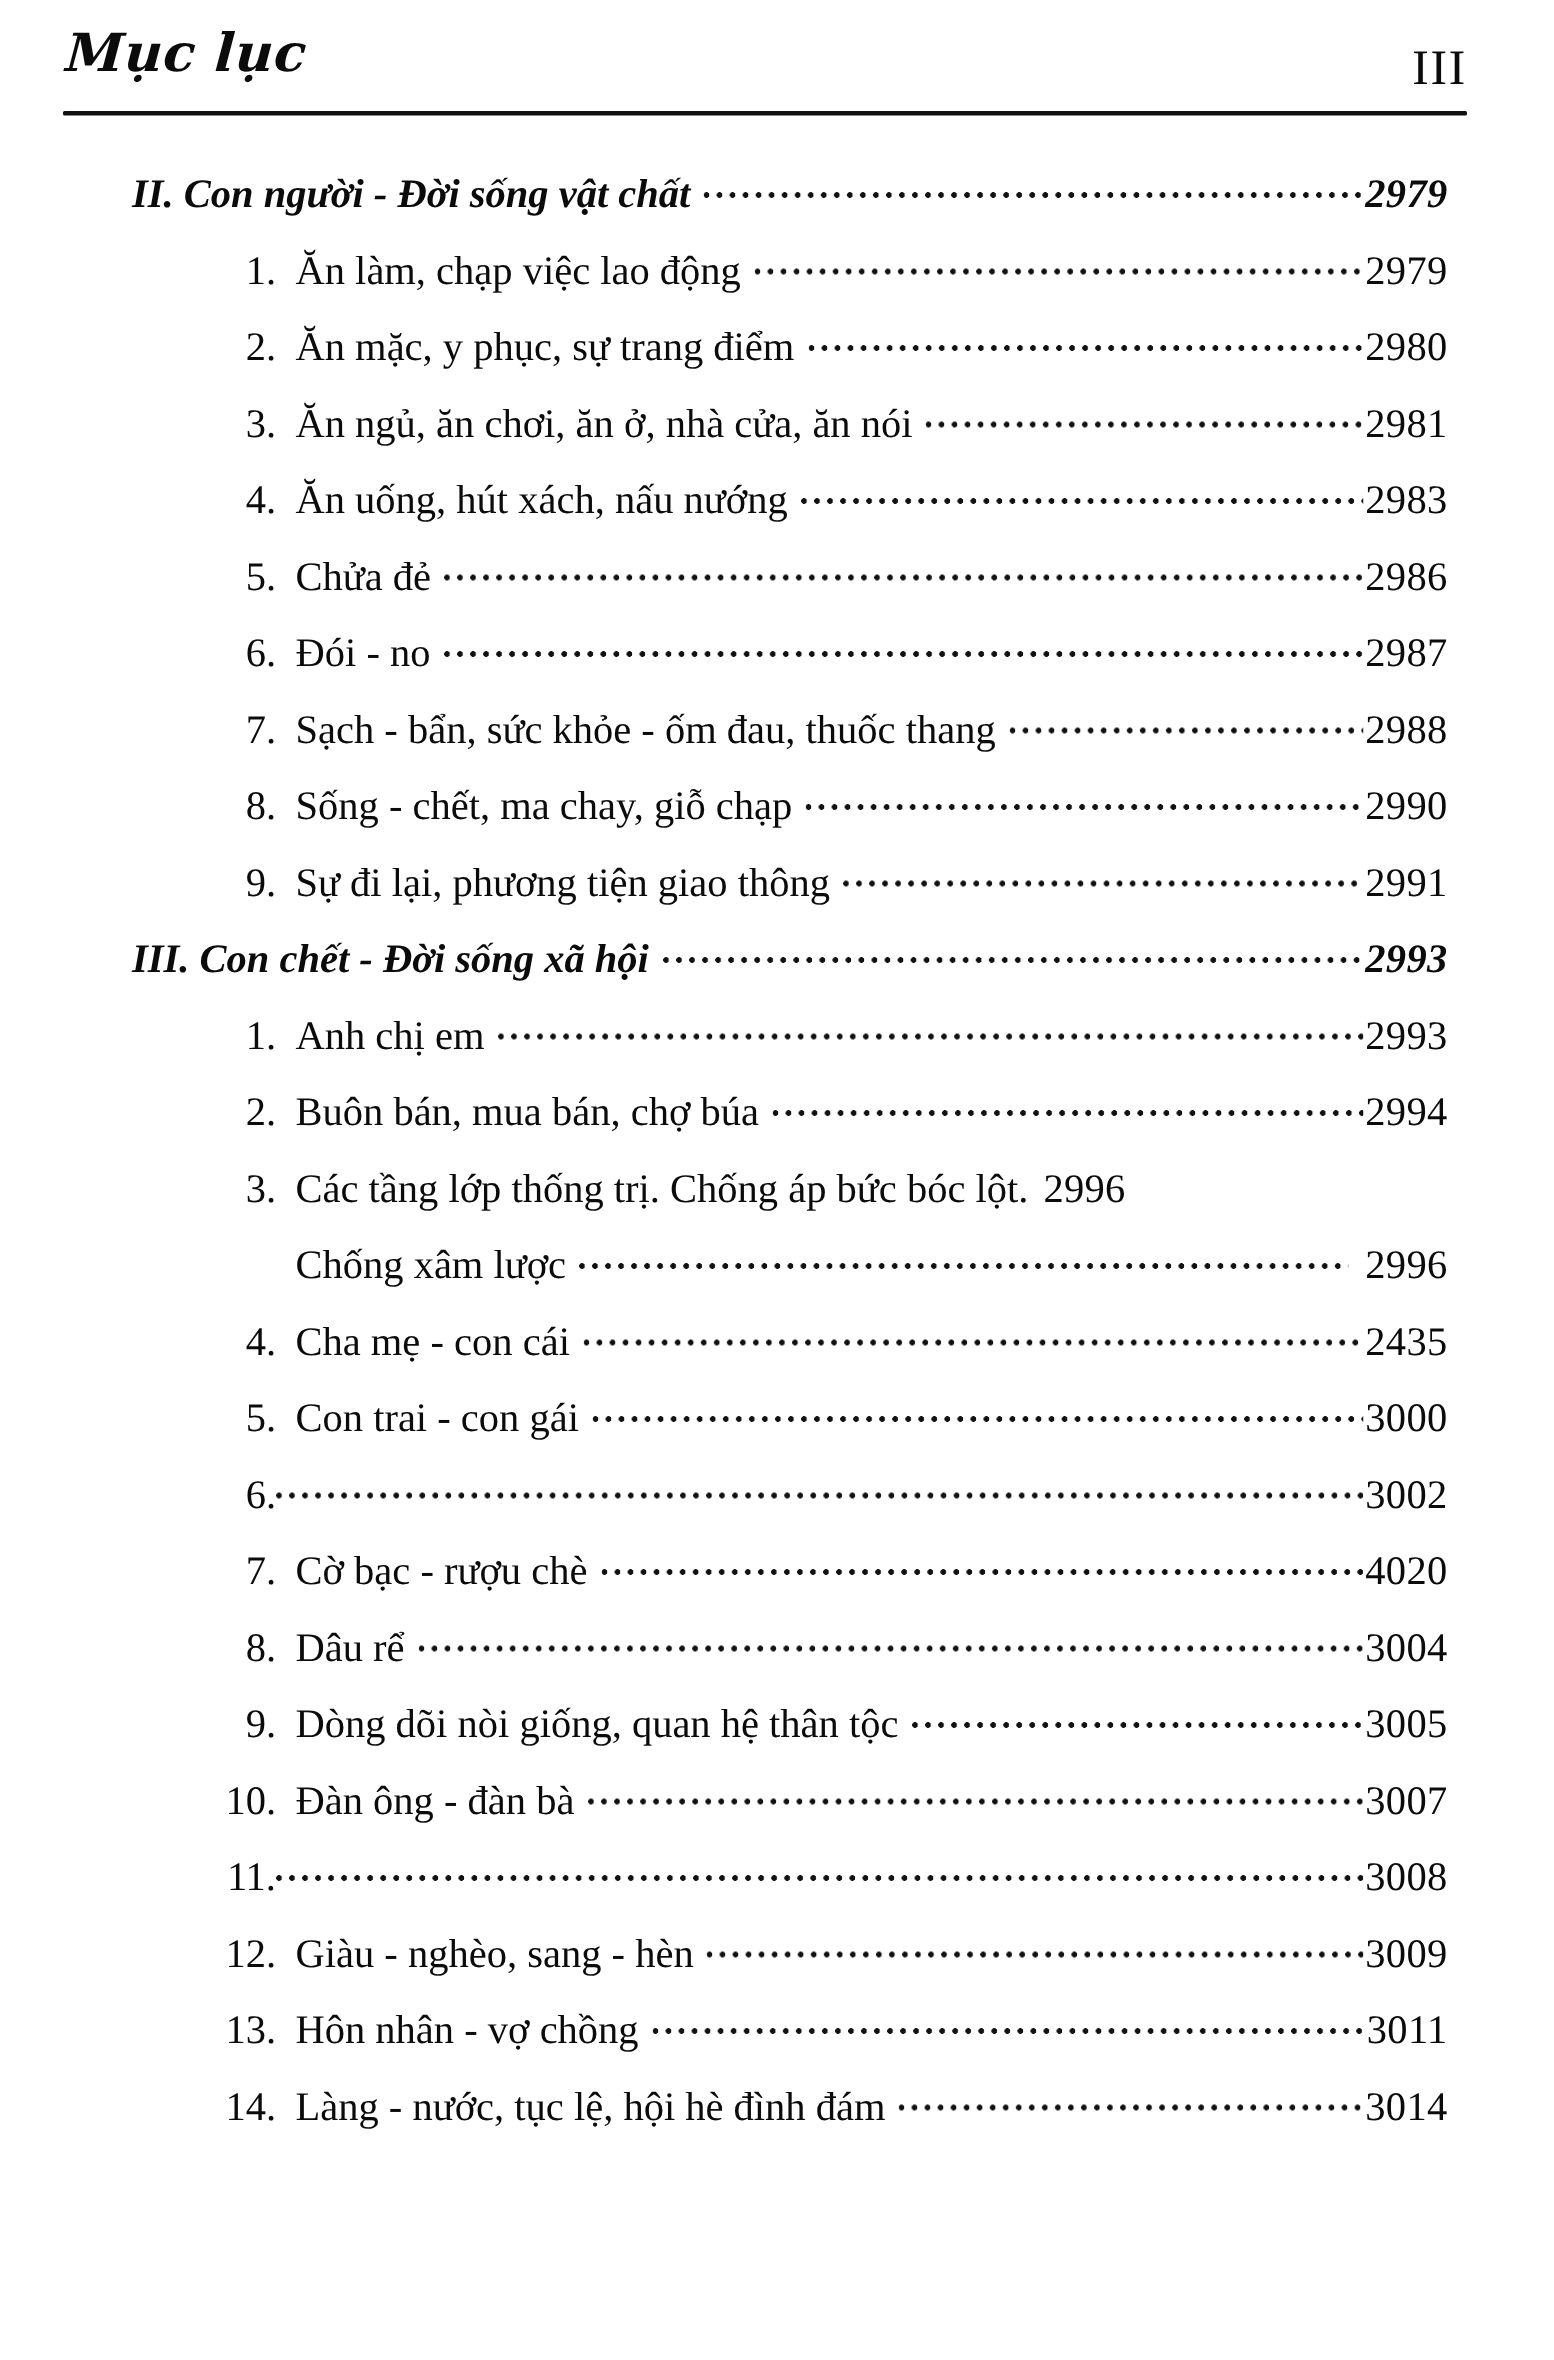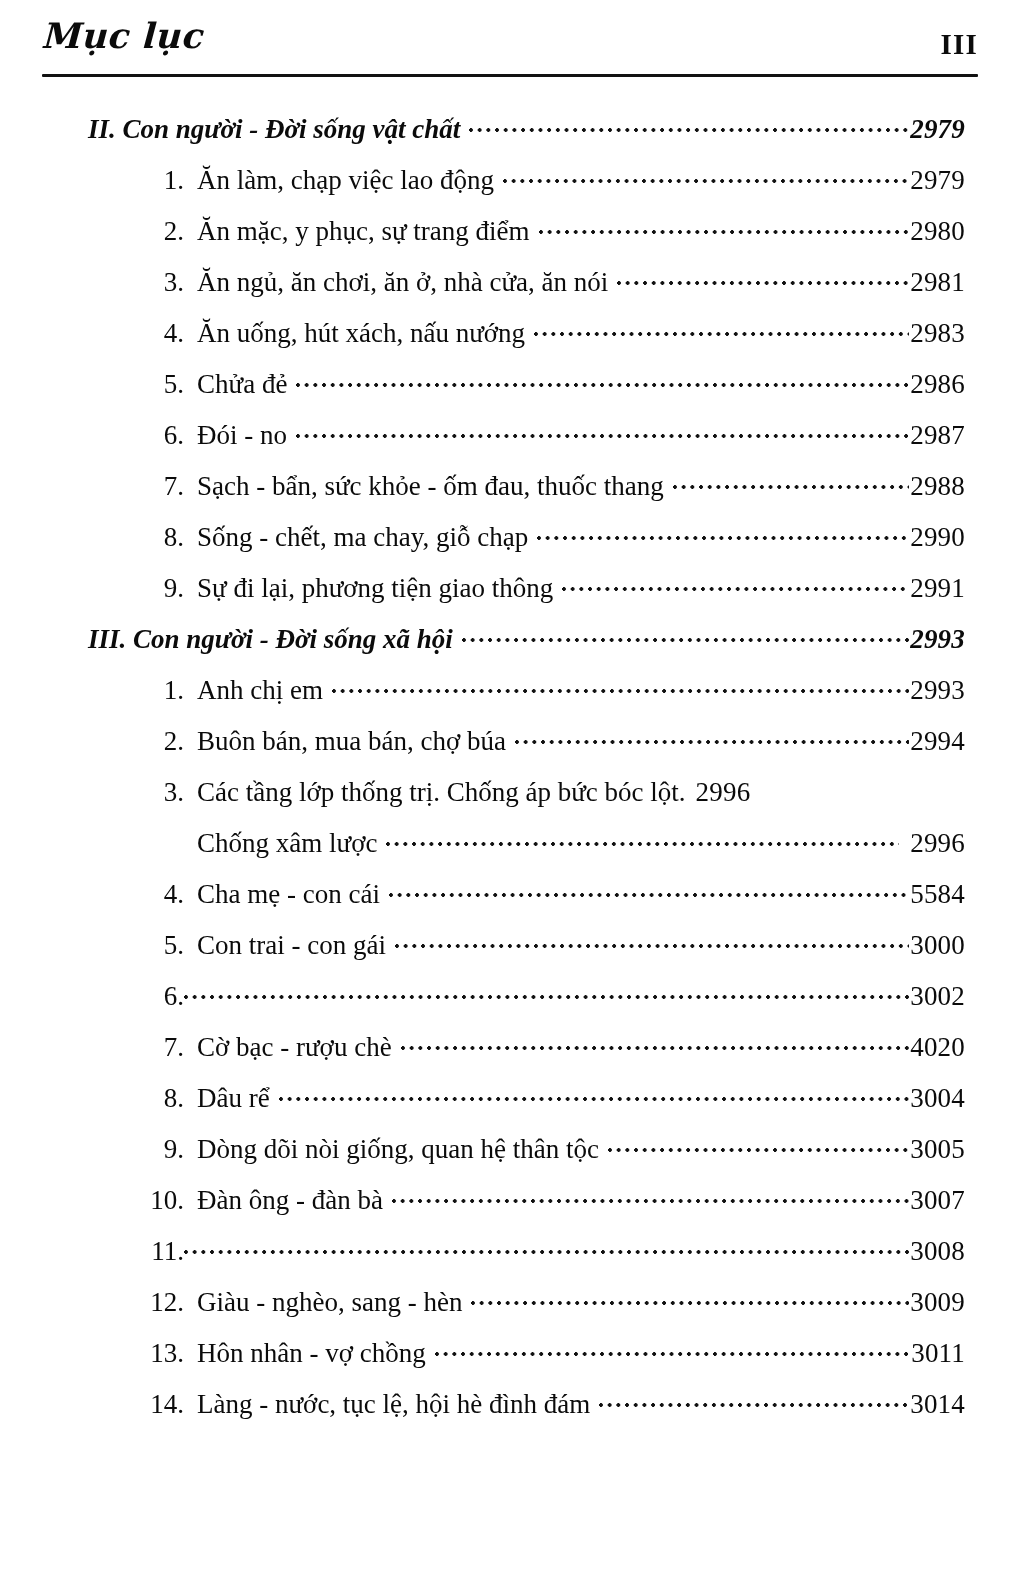--- a/index.html
+++ b/index.html
@@ -42,24 +42,23 @@
     font-size: 35px;
     letter-spacing: 0.4px;
     line-height: 1;
     transform: skewX(-4deg);
   }
   .header-folio {
     position: absolute;
     right: 0px;
     top: 16px;
     font-family: "Liberation Serif", "DejaVu Serif", serif;
-    font-size: 29px;
+    font-size: 33px;
     letter-spacing: 1.2px;
     line-height: 1;
-    font-weight: bold;
   }
   .header-rule {
     position: absolute;
     left: 2px;
     right: 0px;
     top: 60px;
     height: 3px;
     background: #111;
     border-radius: 1px;
   }
@@ -205,21 +204,21 @@
         <span class="leader"></span>
         <span class="page-num">2990</span>
       </div>
       <div class="entry">
         <span class="num">9.</span>
         <span class="label">Sự đi lại, phương tiện giao thông</span>
         <span class="leader"></span>
         <span class="page-num">2991</span>
       </div>
       <div class="section-head">
-        <span class="sec-title">III. Con người - Đời sống xã hội</span>
+        <span class="sec-title">III. Con chết - Đời sống xã hội</span>
         <span class="leader"></span>
         <span class="page-num">2993</span>
       </div>
       <div class="entry">
         <span class="num">1.</span>
         <span class="label">Anh chị em</span>
         <span class="leader"></span>
         <span class="page-num">2993</span>
       </div>
       <div class="entry">
@@ -236,21 +235,21 @@
       <div class="entry cont">
         <span class="num"></span>
         <span class="label">Chống xâm lược</span>
         <span class="leader"></span>
         <span class="page-num gapped">2996</span>
       </div>
       <div class="entry">
         <span class="num">4.</span>
         <span class="label">Cha mẹ - con cái</span>
         <span class="leader"></span>
-        <span class="page-num">5584</span>
+        <span class="page-num">2435</span>
       </div>
       <div class="entry">
         <span class="num">5.</span>
         <span class="label">Con trai - con gái</span>
         <span class="leader"></span>
         <span class="page-num">3000</span>
       </div>
       <div class="entry">
         <span class="num">6.</span>
         <span class="leader"></span>

